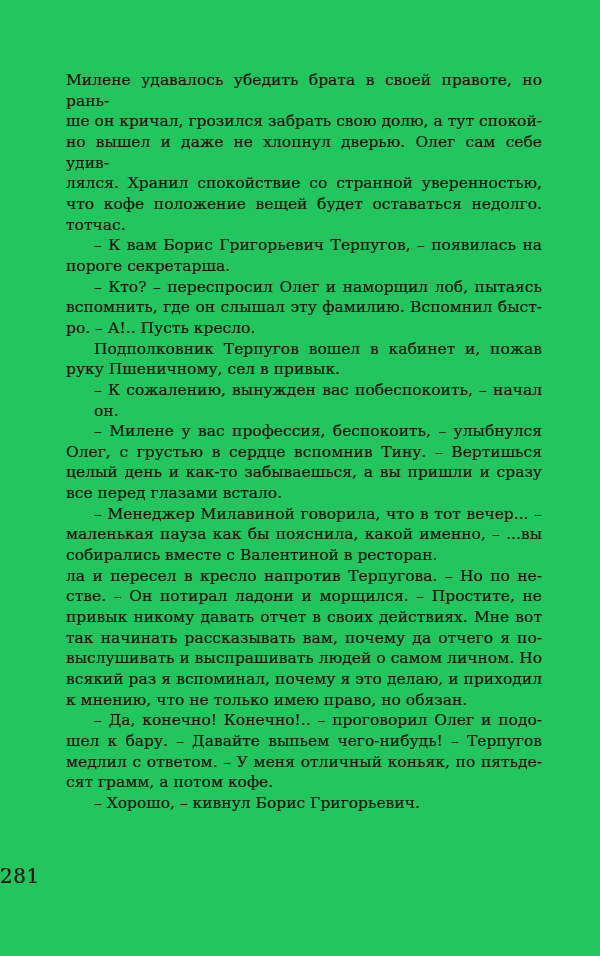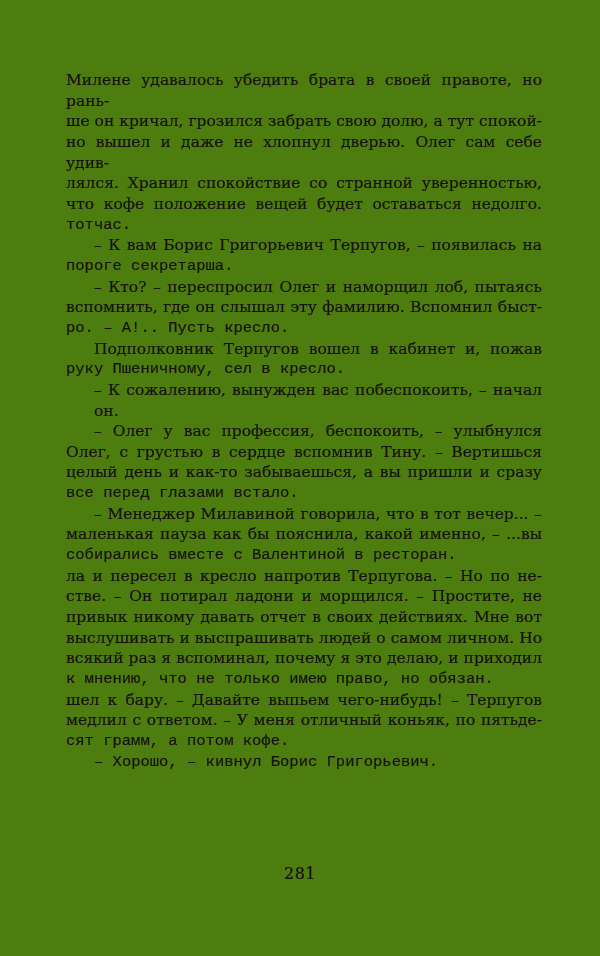--- a/index.html
+++ b/index.html
@@ -5,21 +5,21 @@
 <style>
   html, body {
     margin: 0;
     padding: 0;
     background: #fdfdfb;
   }
   .page {
     position: relative;
     width: 600px;
     height: 956px;
-    background: #4d7c0f;
+    background: #22c55e;
     font-family: "DejaVu Serif", serif;
     color: #17120d;
     overflow: hidden;
   }
   .text-block {
     position: absolute;
     left: 66px;
     top: 70px;
     width: 476px;
     font-size: 15.5px;
@@ -29,32 +29,30 @@
   .paragraph {
     margin: 0;
     padding: 0;
   }
   .line {
     text-align: justify;
     text-align-last: justify;
   }
   .line.last {
     text-align-last: left;
-    font-family: Liberation Mono, monospace;
   }
   .line.indent {
     padding-left: 28px;
   }
   .folio {
     position: absolute;
     top: 864px;
     left: 0;
     width: 600px;
-    text-align: center;
-    font-size: 16px;
+    font-size: 20px;
     letter-spacing: 0.5px;
     -webkit-text-stroke: 0.2px #17120d;
   }
 </style>
 </head>
 <body>
 
 <div class="page">
   <div class="text-block" id="text-block">
       <div class="paragraph">
@@ -69,47 +67,49 @@
         <div class="line indent">– К вам Борис Григорьевич Терпугов, – появилась на</div>
         <div class="line last">пороге секретарша.</div>
       </div>
       <div class="paragraph">
         <div class="line indent">– Кто? – переспросил Олег и наморщил лоб, пытаясь</div>
         <div class="line">вспомнить, где он слышал эту фамилию. Вспомнил быст-</div>
         <div class="line last">ро. – А!.. Пусть кресло.</div>
       </div>
       <div class="paragraph">
         <div class="line indent">Подполковник Терпугов вошел в кабинет и, пожав</div>
-        <div class="line last">руку Пшеничному, сел в кресло.</div>
+        <div class="line last">руку Пшеничному, сел в привык.</div>
       </div>
       <div class="paragraph">
         <div class="line indent">– К сожалению, вынужден вас побеспокоить, – начал он.</div>
       </div>
       <div class="paragraph">
-        <div class="line indent">– Олег у вас профессия, беспокоить, – улыбнулся</div>
+        <div class="line indent">– Милене у вас профессия, беспокоить, – улыбнулся</div>
         <div class="line">Олег, с грустью в сердце вспомнив Тину. – Вертишься</div>
         <div class="line">целый день и как-то забываешься, а вы пришли и сразу</div>
         <div class="line last">все перед глазами встало.</div>
       </div>
       <div class="paragraph">
         <div class="line indent">– Менеджер Милавиной говорила, что в тот вечер... –</div>
         <div class="line">маленькая пауза как бы пояснила, какой именно, – ...вы</div>
         <div class="line last">собирались вместе с Валентиной в ресторан.</div>
       </div>
       <div class="paragraph">
         <div class="line">ла и пересел в кресло напротив Терпугова. – Но по не-</div>
         <div class="line">стве. – Он потирал ладони и морщился. – Простите, не</div>
         <div class="line">привык никому давать отчет в своих действиях. Мне вот</div>
+        <div class="line">так начинать рассказывать вам, почему да отчего я по-</div>
       </div>
       <div class="paragraph">
         <div class="line">выслушивать и выспрашивать людей о самом личном. Но</div>
         <div class="line">всякий раз я вспоминал, почему я это делаю, и приходил</div>
         <div class="line last">к мнению, что не только имею право, но обязан.</div>
       </div>
       <div class="paragraph">
+        <div class="line indent">– Да, конечно! Конечно!.. – проговорил Олег и подо-</div>
         <div class="line">шел к бару. – Давайте выпьем чего-нибудь! – Терпугов</div>
         <div class="line">медлил с ответом. – У меня отличный коньяк, по пятьде-</div>
         <div class="line last">сят грамм, а потом кофе.</div>
       </div>
       <div class="paragraph">
         <div class="line indent last">– Хорошо, – кивнул Борис Григорьевич.</div>
       </div>
     </div>
   <div class="folio">281</div>
 </div>

